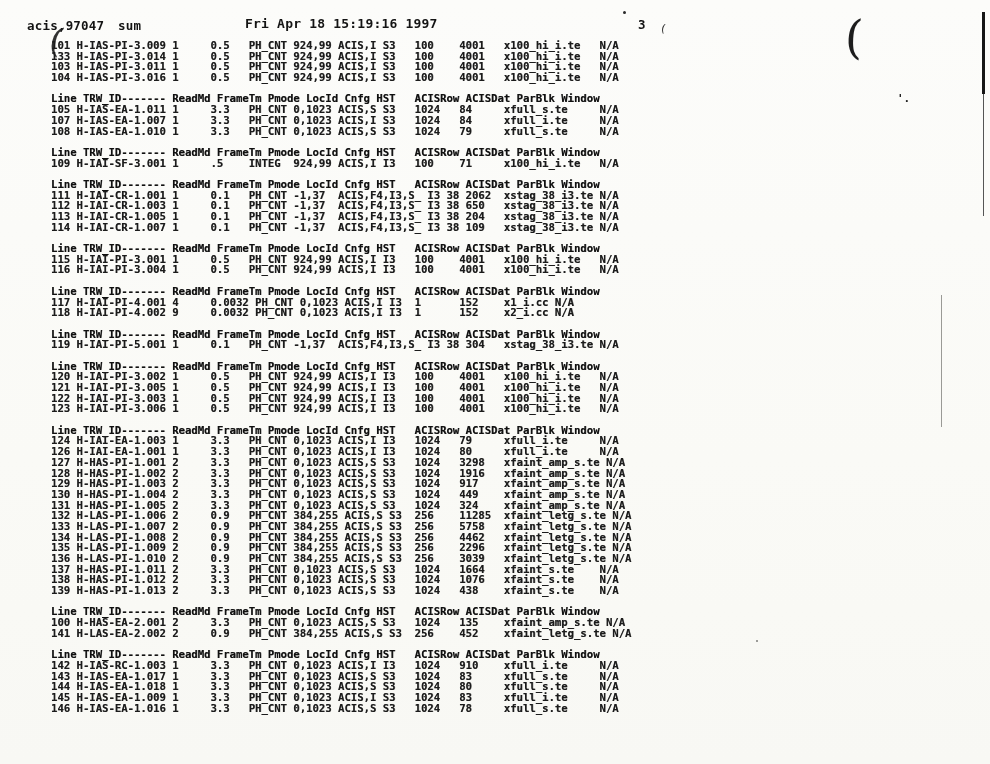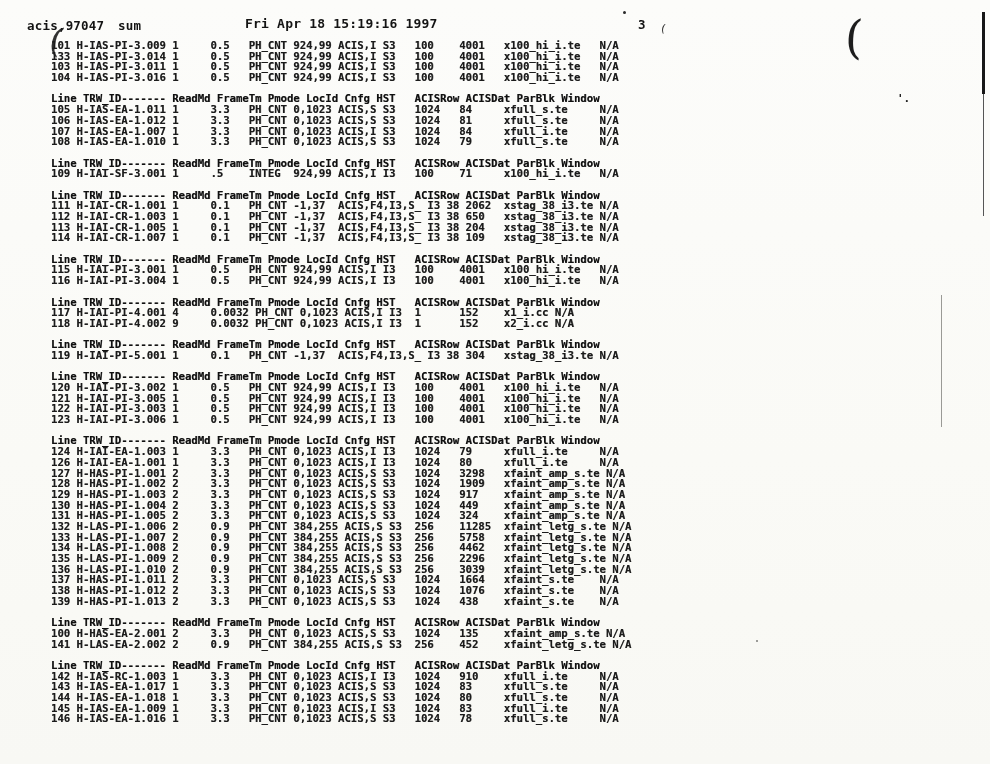--- a/index.html
+++ b/index.html
@@ -50,21 +50,20 @@
   </div>
 
   <div id="report">
       <div class="line">101 H-IAS-PI-3.009 1     0.5   PH_CNT 924,99 ACIS,I S3   100    4001   x100_hi_i.te   N/A</div>
       <div class="line">133 H-IAS-PI-3.014 1     0.5   PH_CNT 924,99 ACIS,I S3   100    4001   x100_hi_i.te   N/A</div>
       <div class="line">103 H-IAS-PI-3.011 1     0.5   PH_CNT 924,99 ACIS,I S3   100    4001   x100_hi_i.te   N/A</div>
       <div class="line">104 H-IAS-PI-3.016 1     0.5   PH_CNT 924,99 ACIS,I S3   100    4001   x100_hi_i.te   N/A</div>
       <div class="line">&nbsp;</div>
       <div class="line colhdr">Line TRW_ID------- ReadMd FrameTm Pmode LocId Cnfg HST   ACISRow ACISDat ParBlk Window</div>
       <div class="line">105 H-IAS-EA-1.011 1     3.3   PH_CNT 0,1023 ACIS,S S3   1024   84     xfull_s.te     N/A</div>
-      <div class="line">106 H-IAS-EA-1.012 1     3.3   PH_CNT 0,1023 ACIS,S S3   1024   81     xfull_s.te     N/A</div>
       <div class="line">107 H-IAS-EA-1.007 1     3.3   PH_CNT 0,1023 ACIS,I S3   1024   84     xfull_i.te     N/A</div>
       <div class="line">108 H-IAS-EA-1.010 1     3.3   PH_CNT 0,1023 ACIS,S S3   1024   79     xfull_s.te     N/A</div>
       <div class="line">&nbsp;</div>
       <div class="line colhdr">Line TRW_ID------- ReadMd FrameTm Pmode LocId Cnfg HST   ACISRow ACISDat ParBlk Window</div>
       <div class="line">109 H-IAI-SF-3.001 1     .5    INTEG  924,99 ACIS,I I3   100    71     x100_hi_i.te   N/A</div>
       <div class="line">&nbsp;</div>
       <div class="line colhdr">Line TRW_ID------- ReadMd FrameTm Pmode LocId Cnfg HST   ACISRow ACISDat ParBlk Window</div>
       <div class="line">111 H-IAI-CR-1.001 1     0.1   PH_CNT -1,37  ACIS,F4,I3,S_ I3 38 2062  xstag_38_i3.te N/A</div>
       <div class="line">112 H-IAI-CR-1.003 1     0.1   PH_CNT -1,37  ACIS,F4,I3,S_ I3 38 650   xstag_38_i3.te N/A</div>
       <div class="line">113 H-IAI-CR-1.005 1     0.1   PH_CNT -1,37  ACIS,F4,I3,S_ I3 38 204   xstag_38_i3.te N/A</div>
@@ -84,21 +83,21 @@
       <div class="line colhdr">Line TRW_ID------- ReadMd FrameTm Pmode LocId Cnfg HST   ACISRow ACISDat ParBlk Window</div>
       <div class="line">120 H-IAI-PI-3.002 1     0.5   PH_CNT 924,99 ACIS,I I3   100    4001   x100_hi_i.te   N/A</div>
       <div class="line">121 H-IAI-PI-3.005 1     0.5   PH_CNT 924,99 ACIS,I I3   100    4001   x100_hi_i.te   N/A</div>
       <div class="line">122 H-IAI-PI-3.003 1     0.5   PH_CNT 924,99 ACIS,I I3   100    4001   x100_hi_i.te   N/A</div>
       <div class="line">123 H-IAI-PI-3.006 1     0.5   PH_CNT 924,99 ACIS,I I3   100    4001   x100_hi_i.te   N/A</div>
       <div class="line">&nbsp;</div>
       <div class="line colhdr">Line TRW_ID------- ReadMd FrameTm Pmode LocId Cnfg HST   ACISRow ACISDat ParBlk Window</div>
       <div class="line">124 H-IAI-EA-1.003 1     3.3   PH_CNT 0,1023 ACIS,I I3   1024   79     xfull_i.te     N/A</div>
       <div class="line">126 H-IAI-EA-1.001 1     3.3   PH_CNT 0,1023 ACIS,I I3   1024   80     xfull_i.te     N/A</div>
       <div class="line">127 H-HAS-PI-1.001 2     3.3   PH_CNT 0,1023 ACIS,S S3   1024   3298   xfaint_amp_s.te N/A</div>
-      <div class="line">128 H-HAS-PI-1.002 2     3.3   PH_CNT 0,1023 ACIS,S S3   1024   1909   xfaint_amp_s.te N/A</div>
+      <div class="line">128 H-HAS-PI-1.002 2     3.3   PH_CNT 0,1023 ACIS,S S3   1024   1916   xfaint_amp_s.te N/A</div>
       <div class="line">129 H-HAS-PI-1.003 2     3.3   PH_CNT 0,1023 ACIS,S S3   1024   917    xfaint_amp_s.te N/A</div>
       <div class="line">130 H-HAS-PI-1.004 2     3.3   PH_CNT 0,1023 ACIS,S S3   1024   449    xfaint_amp_s.te N/A</div>
       <div class="line">131 H-HAS-PI-1.005 2     3.3   PH_CNT 0,1023 ACIS,S S3   1024   324    xfaint_amp_s.te N/A</div>
       <div class="line">132 H-LAS-PI-1.006 2     0.9   PH_CNT 384,255 ACIS,S S3  256    11285  xfaint_letg_s.te N/A</div>
       <div class="line">133 H-LAS-PI-1.007 2     0.9   PH_CNT 384,255 ACIS,S S3  256    5758   xfaint_letg_s.te N/A</div>
       <div class="line">134 H-LAS-PI-1.008 2     0.9   PH_CNT 384,255 ACIS,S S3  256    4462   xfaint_letg_s.te N/A</div>
       <div class="line">135 H-LAS-PI-1.009 2     0.9   PH_CNT 384,255 ACIS,S S3  256    2296   xfaint_letg_s.te N/A</div>
       <div class="line">136 H-LAS-PI-1.010 2     0.9   PH_CNT 384,255 ACIS,S S3  256    3039   xfaint_letg_s.te N/A</div>
       <div class="line">137 H-HAS-PI-1.011 2     3.3   PH_CNT 0,1023 ACIS,S S3   1024   1664   xfaint_s.te    N/A</div>
       <div class="line">138 H-HAS-PI-1.012 2     3.3   PH_CNT 0,1023 ACIS,S S3   1024   1076   xfaint_s.te    N/A</div>

